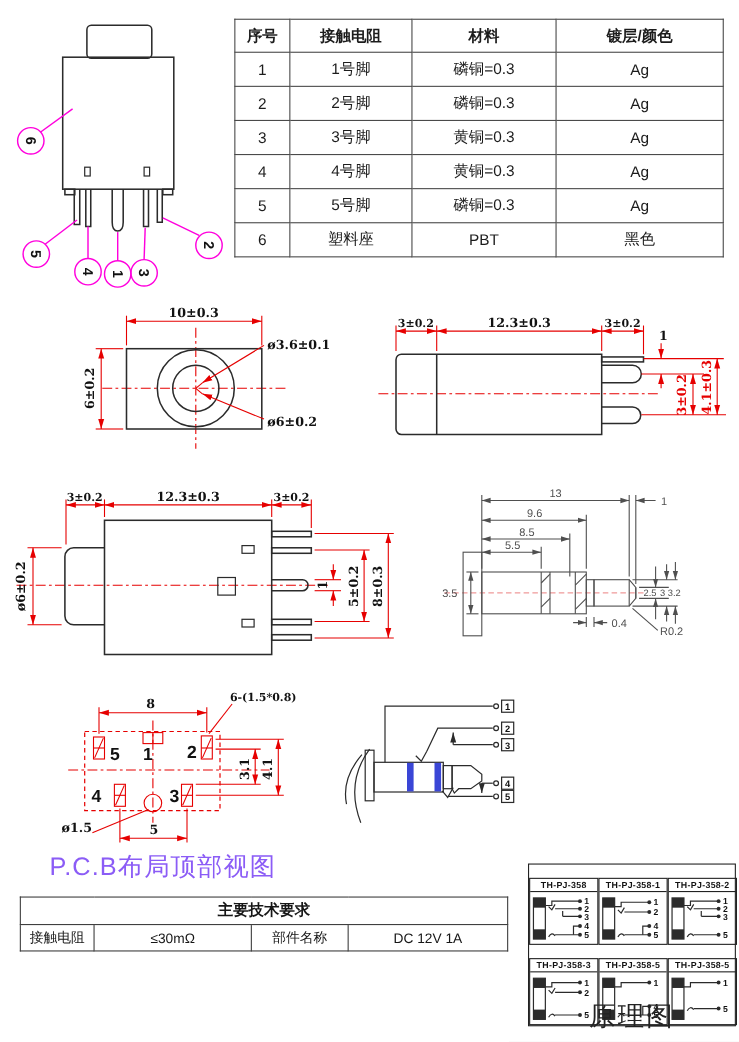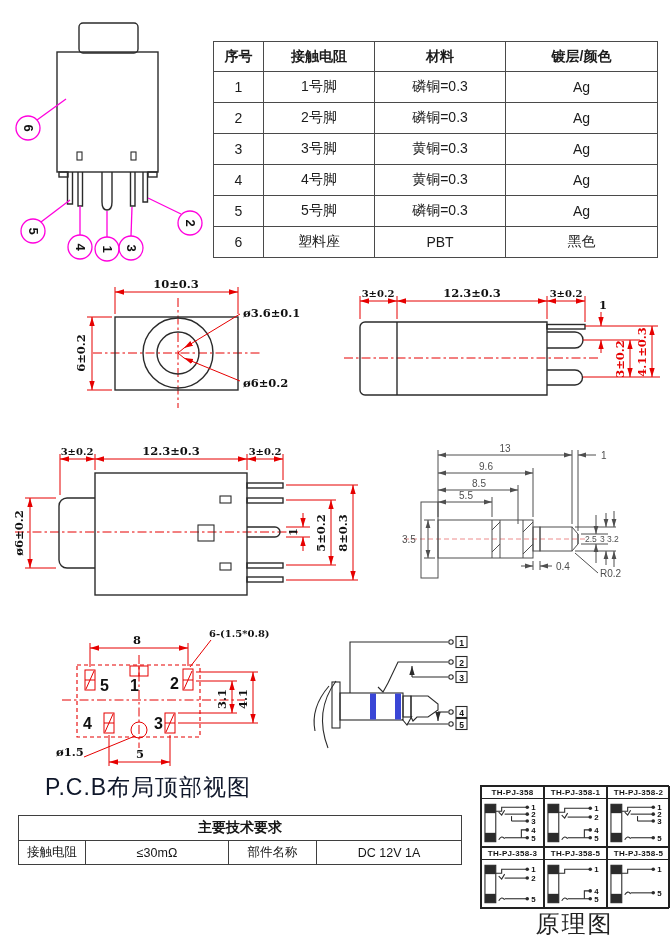--- a/index.html
+++ b/index.html
@@ -3,21 +3,21 @@
 <meta charset="utf-8">
 <style>
   * { margin:0; padding:0; box-sizing:border-box; }
   body { background:#e8e8e8; font-family:"Liberation Sans", sans-serif; }
   .page { position:relative; width:672px; height:947px; background:#ffffff; overflow:hidden;
           font-family:"Liberation Sans", sans-serif; }
   svg { position:absolute; overflow:visible; }
 
   
   table { border-collapse:collapse; position:absolute; background:#fff; table-layout:fixed; }
-  .parts-table { left:213px; top:41px; }
+  .parts-table { left:213px; top:17px; }
   .parts-table th, .parts-table td { border:1.5px solid #4a4a4a; text-align:center; vertical-align:middle;
      font-size:14px; color:#1c1c1c; }
   .parts-table th { height:30px; font-weight:600; }
   .parts-table td { height:31px; font-weight:400; }
   .tech-table { left:18px; top:815px; }
   .tech-table th, .tech-table td { border:1.5px solid #3f3f3f; text-align:center; vertical-align:middle;
      color:#161616;margin-top:28px; }
   .tech-table th { height:25px; font-size:14px; font-weight:700; }
   .tech-table td { height:24px; font-size:12.5px; }
 
@@ -34,25 +34,25 @@
   .dimt  { font:bold 11.5px "DejaVu Serif", serif; fill:#111; }
   .dimts { font:bold 10px "DejaVu Serif", serif; fill:#111; }
   .dimtr { font:bold 11.5px "DejaVu Serif", serif; fill:#e60000; }
   .gyt  { font:10px "Liberation Sans", sans-serif; fill:#4f4f4f; }
   .gyts { font:8.5px "Liberation Sans", sans-serif; fill:#4f4f4f; }
   .pcbn { font:bold 16px "Liberation Sans", sans-serif; fill:#111; }
   .cnum { font:bold 13px "Liberation Sans", sans-serif; fill:#111; }
   .tnum { font:bold 8.5px "Liberation Sans", sans-serif; fill:#111; }
   .snum { font:bold 8px "Liberation Sans", sans-serif; fill:#111; }
 
-  .pcb-label { position:absolute; left:45px; top:772px; font-size:23px; color:#0f172a; letter-spacing:1px;
+  .pcb-label { position:absolute; left:45px; top:772px; font-size:23px; color:#8b5cf6; letter-spacing:1px;
      font-weight:500; }
   .schem-grid { position:absolute; left:480px; top:785px; width:189px; border:1.5px solid #222;
      display:grid; grid-template-columns:repeat(3,1fr); background:#fff; }
-  .schem-cell { border:0.8px solid #222; }
+  .schem-cell { border:0.8px solid #222;margin-top:12px; }
   .schem-title { height:12px; border-bottom:1.2px solid #222; font-size:8px; font-weight:700;
      color:#111; text-align:center; line-height:12px; letter-spacing:0.3px; }
   .schem-cell svg { position:static; display:block; }
   .schem-label { position:absolute; left:480px; top:908px; width:189px; text-align:center;
      font-size:24px; color:#222; letter-spacing:2px; }
 </style>
 </head>
 <body>
 
 <div class="page">

